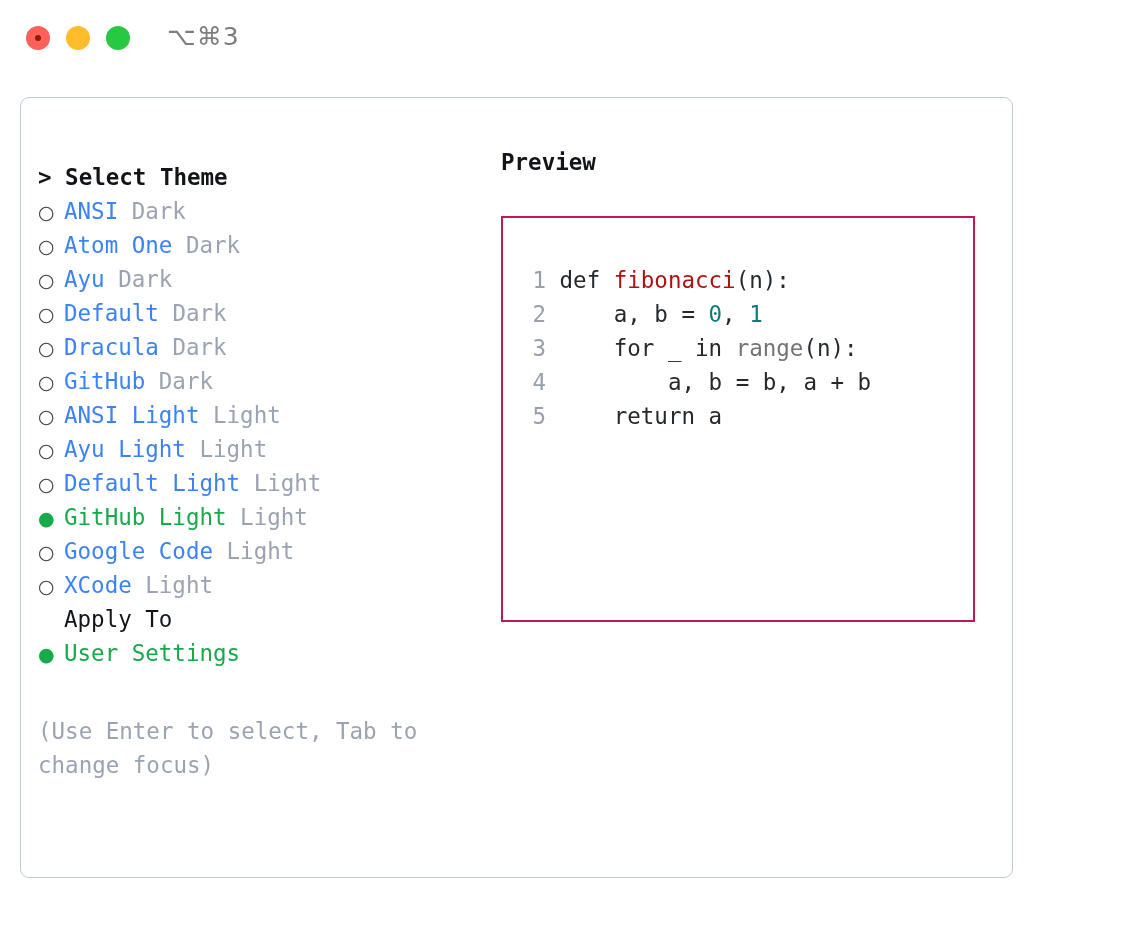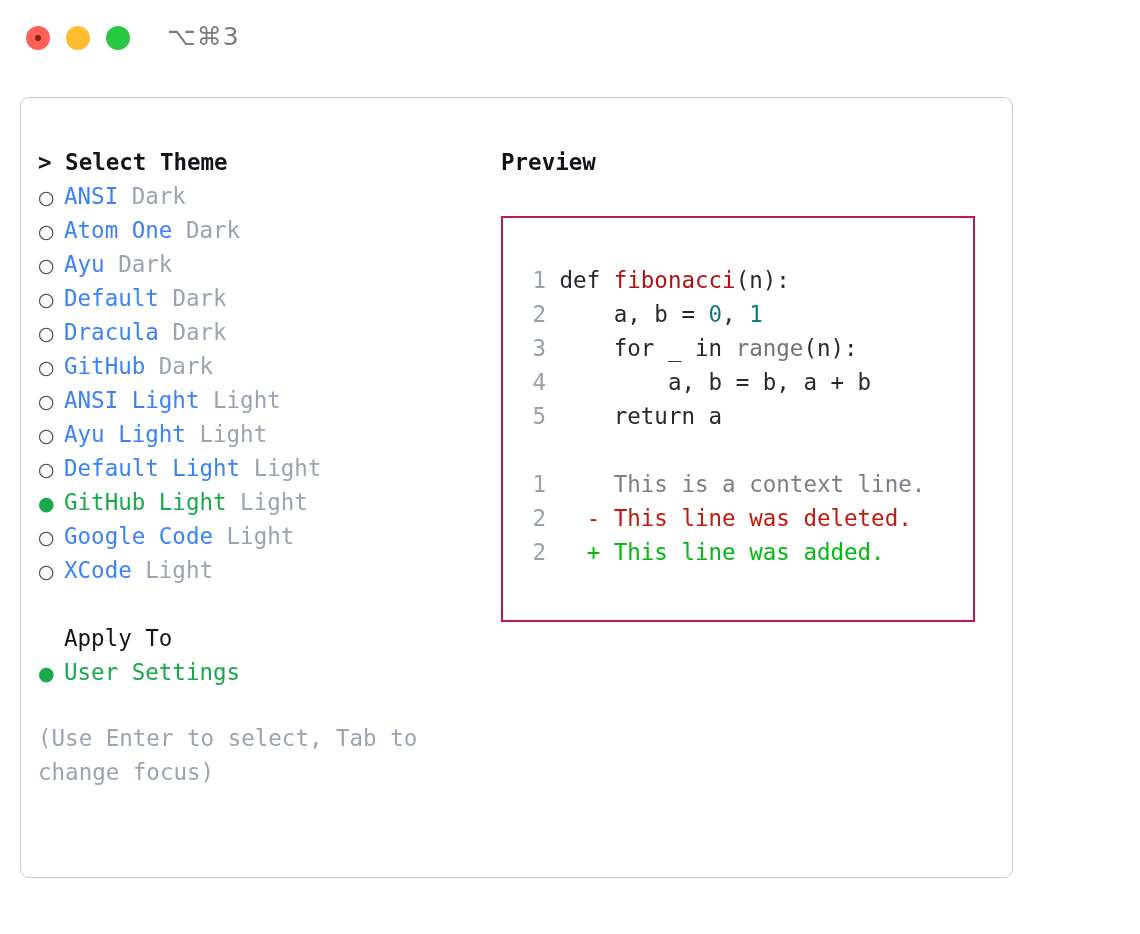--- a/index.html
+++ b/index.html
@@ -72,21 +72,21 @@
     border: 1px solid #c2cad6;
     border-radius: 9px;
     background: #ffffff;
     box-sizing: border-box;
   }
 
   
   #left-col {
     position: absolute;
     left: 17px;
-    top: 47px;
+    top: 62px;
     width: 440px;
   }
 
   .row {
     height: 34px;
     line-height: 34px;
     font-size: 22.5px;
     white-space: pre;
     color: #2f3338;
   }
@@ -112,24 +112,24 @@
   }
   .bullet-filled {
     color: #17a94a;
     font-family: "DejaVu Sans", "Liberation Sans", sans-serif;
     font-size: 19px;
   }
   .label       { color: #3b82f6; }
   .label.sel   { color: #17a94a; }
   .variant     { color: #9aa3b2; }
 
-  #apply-block { margin-top: 34px; }
+  #apply-block { }
 
   #help-text {
-    margin-top: 32px;
+    margin-top: 44px;
     font-size: 22.5px;
     line-height: 34px;
     color: #9aa3b2;
     width: 400px;
   }
 
   
   #right-col {
     position: absolute;
     left: 480px;
@@ -235,23 +235,18 @@
       <div id="preview-box">
         <div id="code-area">
           <div id="code-lines">
               <div class="code-line"><span class="lineno">1</span> <span>def </span><span class="tok-fn">fibonacci</span><span>(n):</span></div>
               <div class="code-line"><span class="lineno">2</span> <span>    a, b = </span><span class="tok-num">0</span><span>, </span><span class="tok-num">1</span></div>
               <div class="code-line"><span class="lineno">3</span> <span>    for _ in </span><span class="tok-call">range</span><span>(n):</span></div>
               <div class="code-line"><span class="lineno">4</span> <span>        a, b = b, a + b</span></div>
               <div class="code-line"><span class="lineno">5</span> <span>    return a</span></div>
             </div>
           <div class="gap"></div>
-          <div id="diff-lines">
-              <div class="code-line"><span class="lineno">1</span>   <span class="diff-ctx">  This is a context line.</span></div>
-              <div class="code-line"><span class="lineno">2</span>   <span class="diff-del">- This line was deleted.</span></div>
-              <div class="code-line"><span class="lineno">2</span>   <span class="diff-add">+ This line was added.</span></div>
-            </div>
         </div>
       </div>
     </div>
 
   </div>
 </div>
 
 </body></html>

